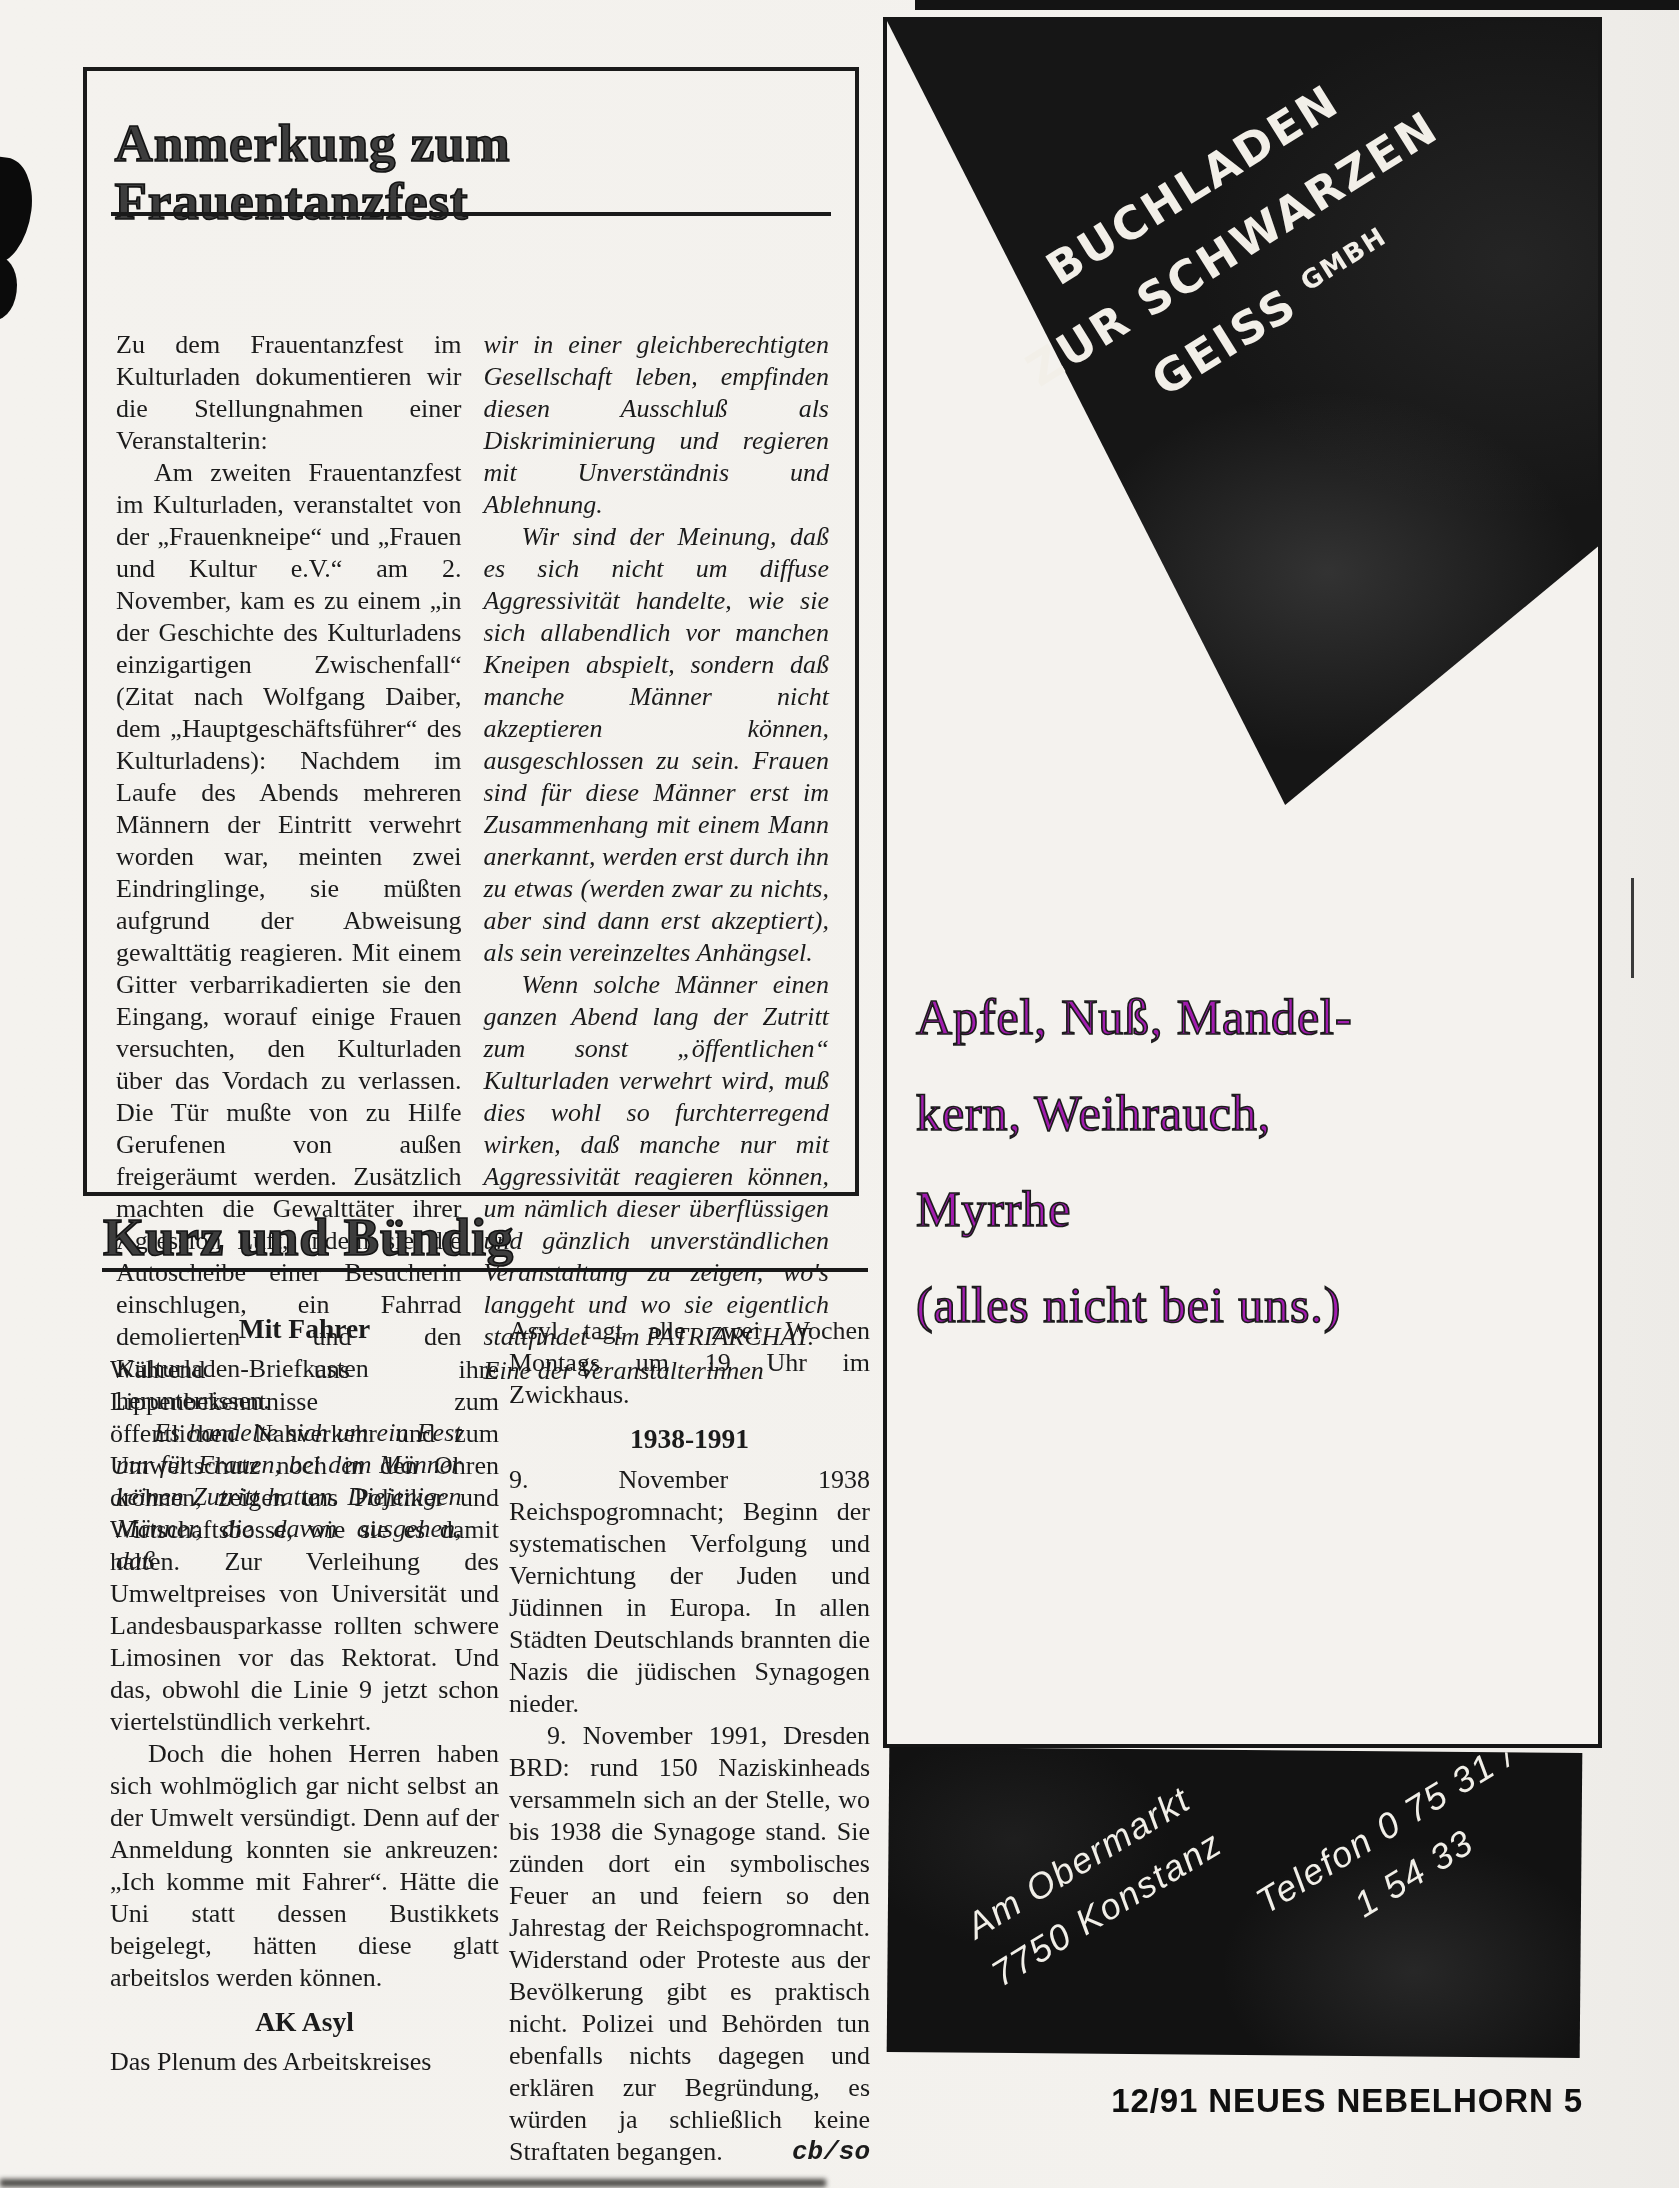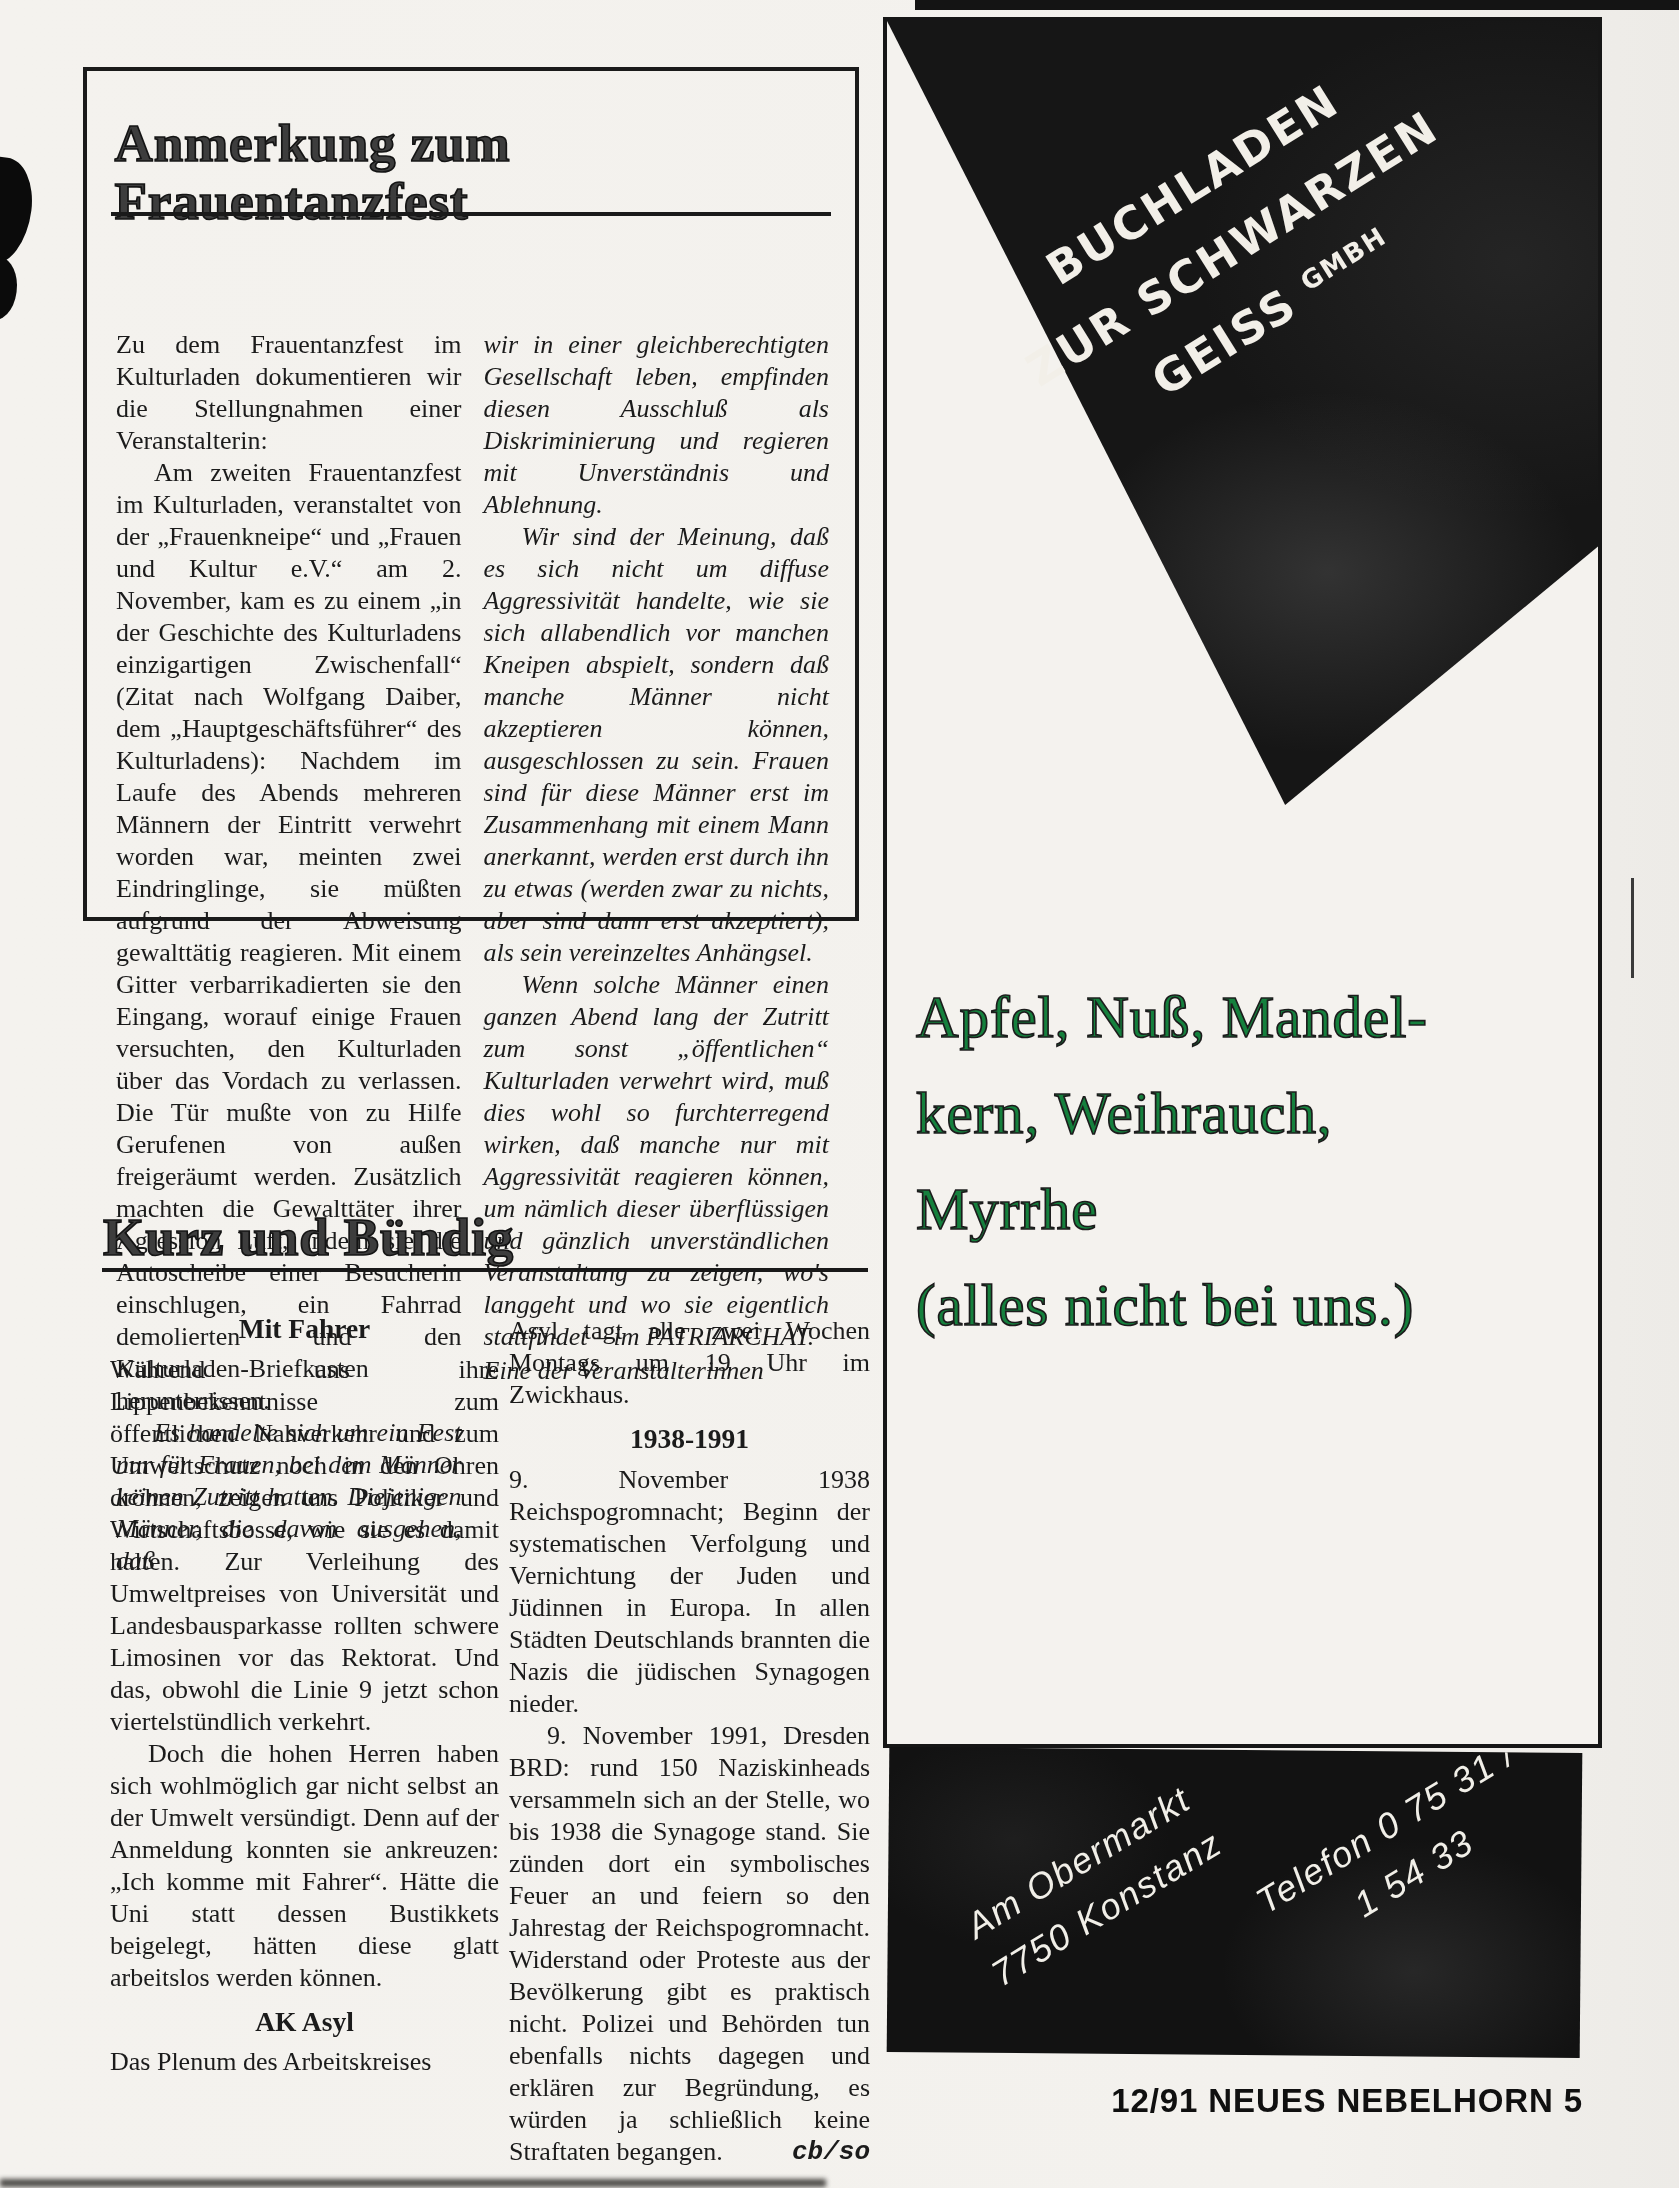--- a/index.html
+++ b/index.html
@@ -17,21 +17,21 @@
   .blob2{position:absolute;left:-13.8px;top:256px;width:31px;height:64px;background:#0b0b0b;
          border-radius:0 85% 95% 0 / 0 60% 72% 0;}
   .edge-top{position:absolute;left:915px;top:0;width:764px;height:10.3px;background:#141414;}
   .edge-bottom{position:absolute;left:0;top:2179px;width:826px;height:7.7px;background:#4d4b48;filter:blur(2.6px);}
   .mark-dash{position:absolute;left:1057px;top:955px;width:19px;height:5.2px;background:#262626;}
   .mark-scratch{position:absolute;left:1631px;top:878px;width:3.4px;height:100px;background:#3a3a3a;}
   .mark-speck{position:absolute;left:1282px;top:910px;width:9.5px;height:12px;border-radius:50%;background:#121212;}
 
   
   .article-box{
-    position:absolute;left:83px;top:67px;width:776px;height:854px;
+    position:absolute;left:83px;top:67px;width:776px;height:1129px;
     border:4.3px solid #1a1a1a;box-sizing:border-box;background:transparent;
   }
   .article-title{
     position:absolute;left:27.5px;right:22.4px;top:43px;margin:0;
     font-size:53px;line-height:1.1;font-weight:700;letter-spacing:0.9px;
     color:#3d3d3d;-webkit-text-stroke:1.7px #141414;
   }
   .title-rule{position:absolute;left:24px;right:24px;top:141px;height:4.3px;background:#1a1a1a;}
   .article-cols{position:absolute;left:29px;right:26px;top:258px;display:flex;gap:22px;}
   .article-cols .col{flex:1;}
@@ -76,22 +76,22 @@
     position:absolute;left:102px;top:45px;width:487px;height:365px;
     transform:rotate(-32deg);
     display:flex;flex-direction:column;justify-content:center;align-items:center;gap:22.4px;
     color:#f2efe8;font-family:"DejaVu Sans",sans-serif;font-weight:700;
   }
   .brand-line{font-size:45px;letter-spacing:2.6px;white-space:nowrap;}
   .brand-line3{font-size:45px;letter-spacing:2.6px;white-space:nowrap;display:flex;align-items:flex-start;}
   .gmbh{font-size:26px;letter-spacing:1.7px;margin-left:17px;margin-top:3.4px;}
   .ad-headline{
     position:absolute;left:29px;top:948px;
-    font-size:59px;line-height:96px;font-family:"Liberation Serif",serif;
-    color:#15803d;-webkit-text-stroke:1.7px #1c1c1c;letter-spacing:0.9px;white-space:nowrap;
+    font-size:50px;line-height:96px;font-family:"Liberation Serif",serif;
+    color:#a21caf;-webkit-text-stroke:1.7px #1c1c1c;letter-spacing:0.9px;white-space:nowrap;
   }
   .ad-address{
     position:absolute;left:888px;top:1750px;width:693px;height:305px;
     background:
       radial-gradient(ellipse 275px 189px at 76% 72%, rgba(115,115,115,.22), transparent 70%),
       radial-gradient(ellipse 224px 155px at 18% 30%, rgba(100,100,100,.15), transparent 70%),
       #121212;
     transform:rotate(0.5deg);overflow:hidden;
   }
   .addr-group{

